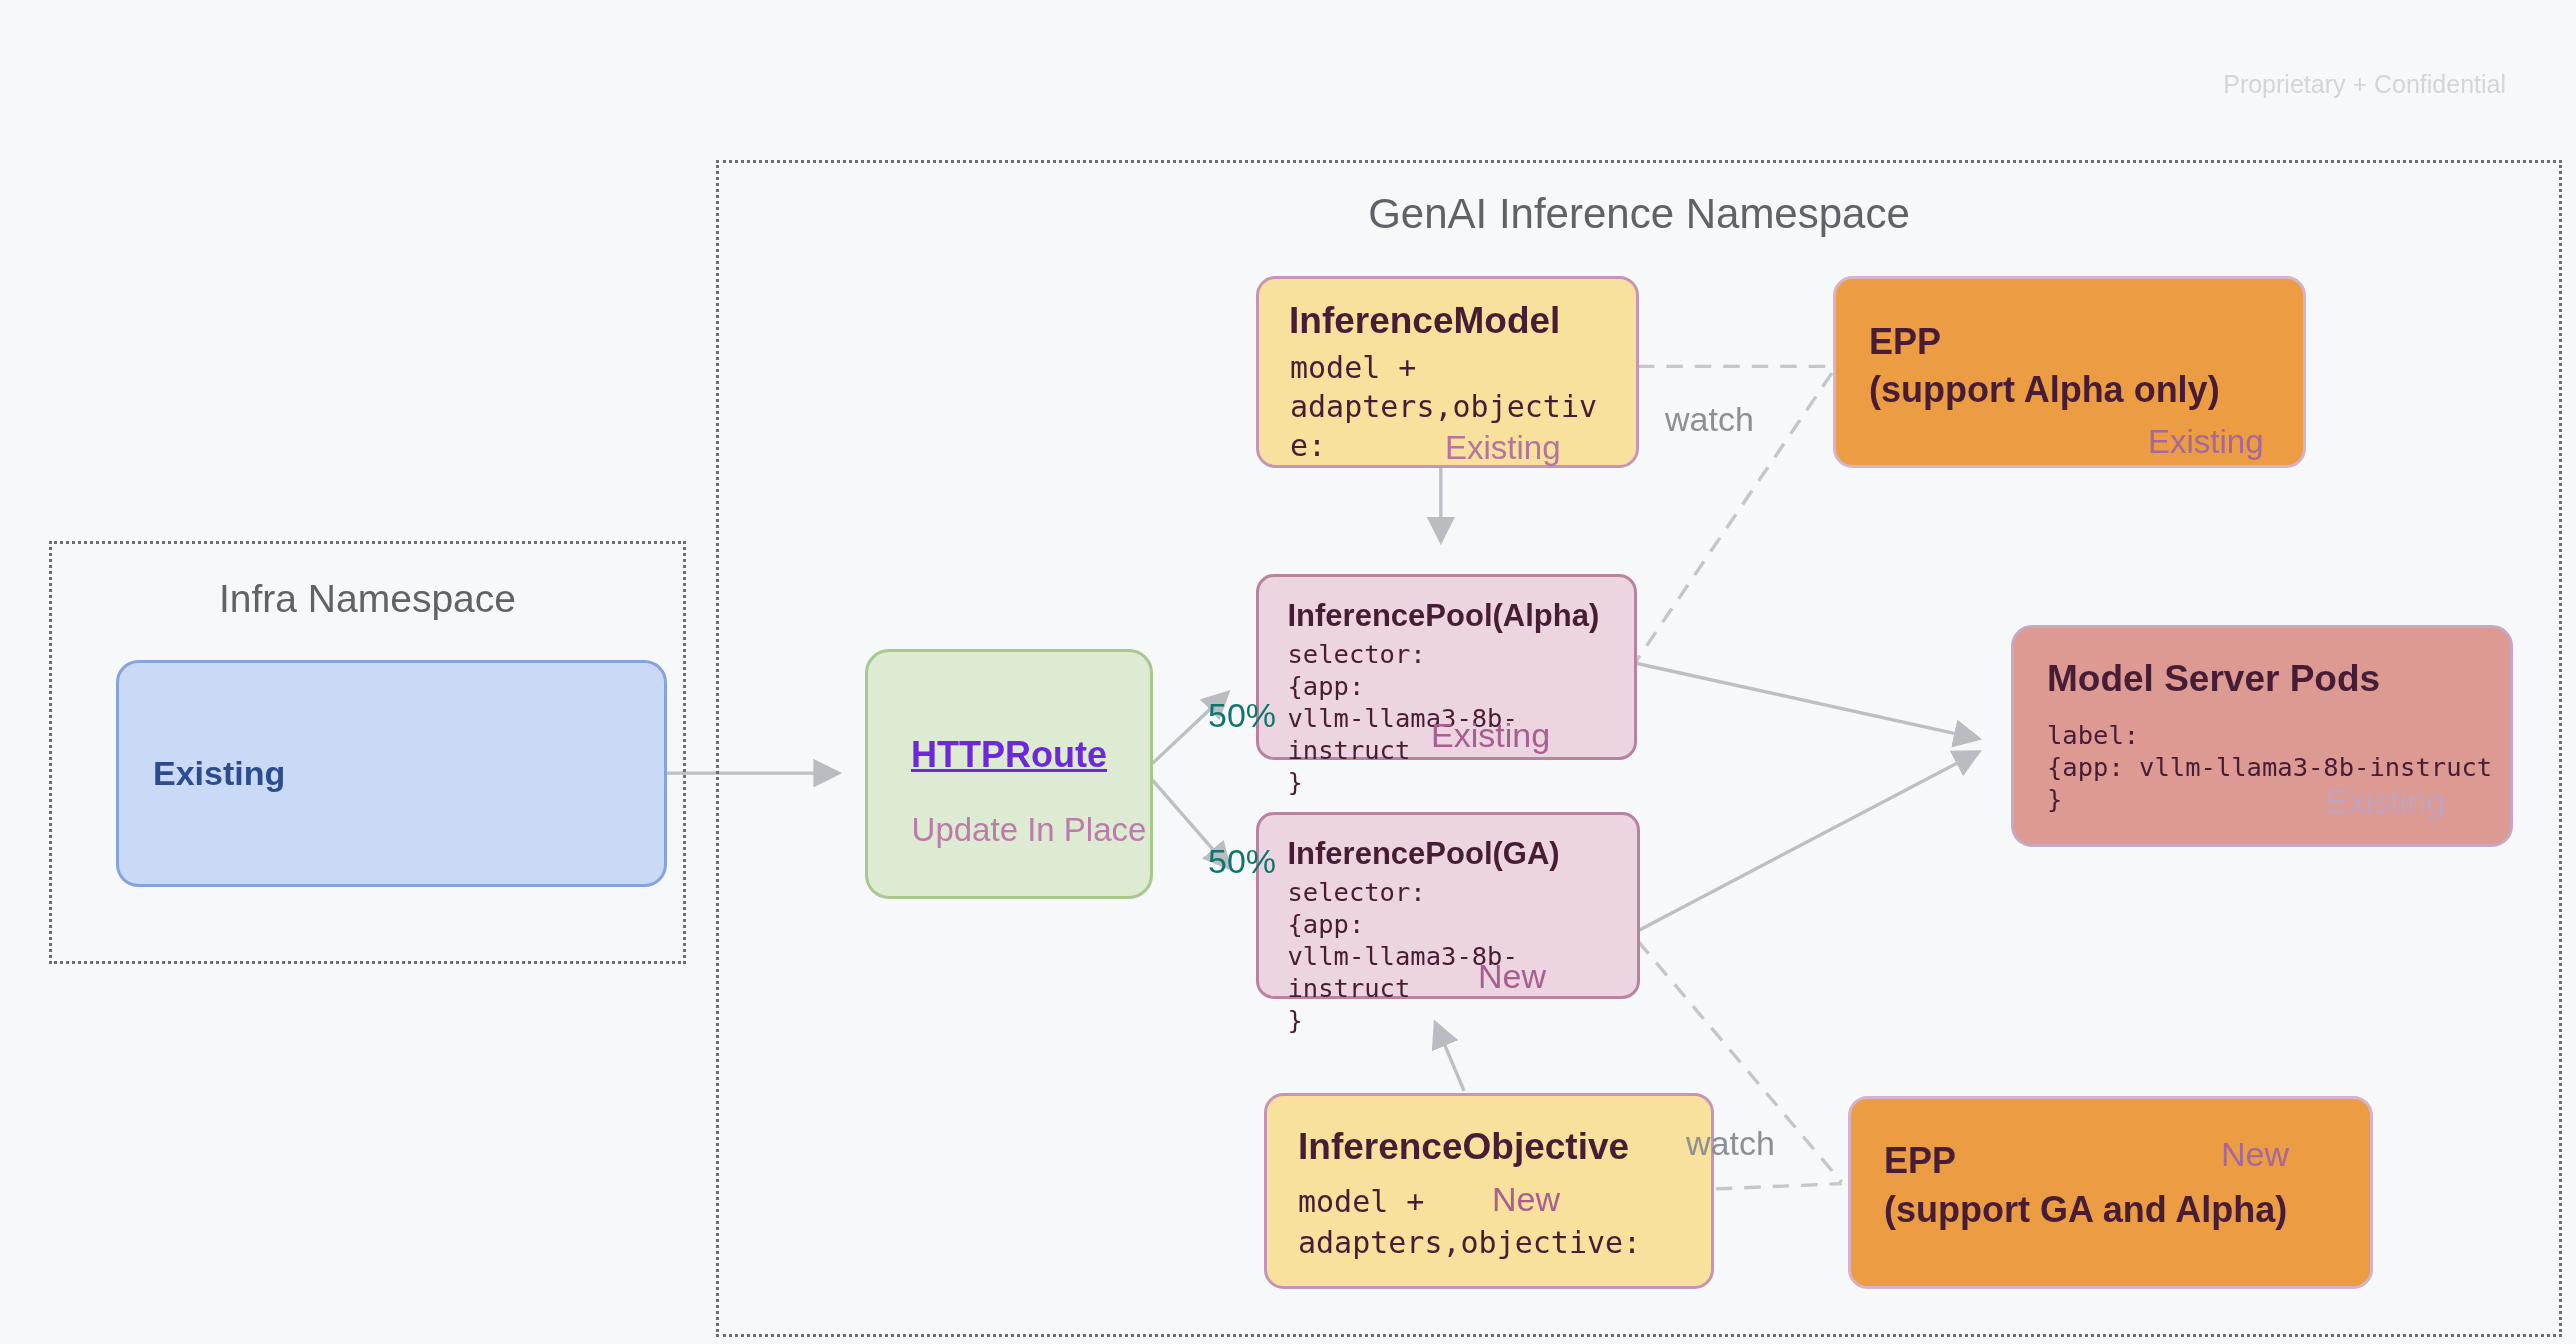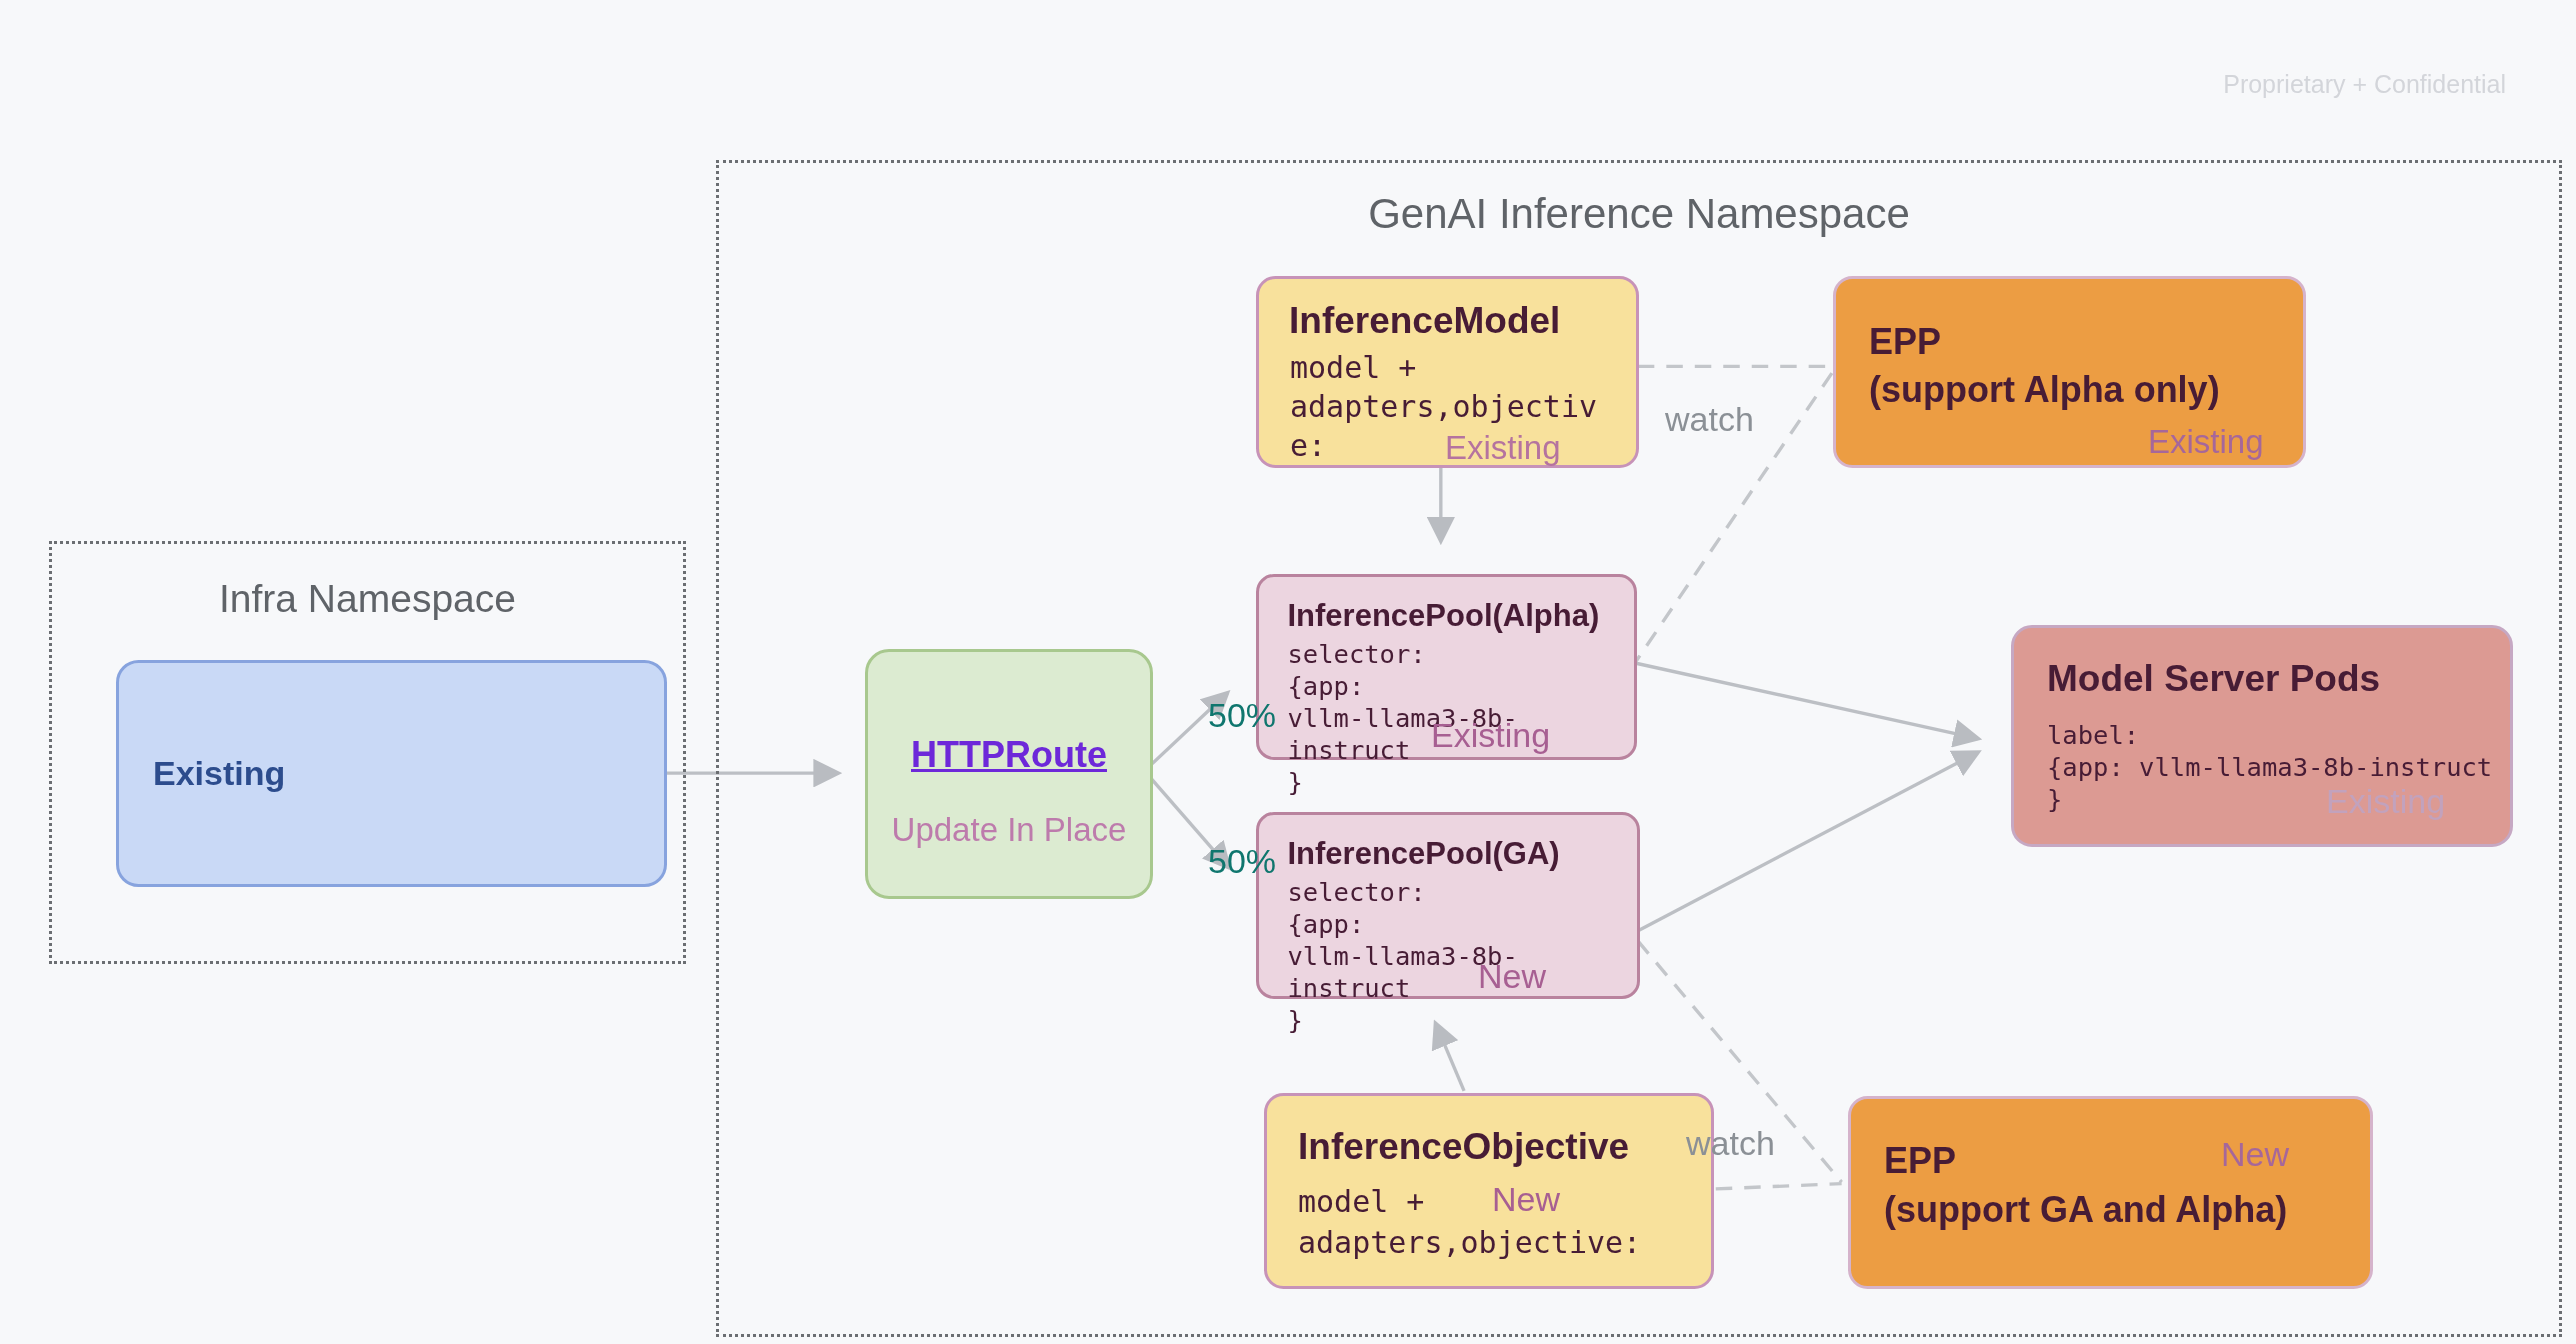--- a/index.html
+++ b/index.html
@@ -30,21 +30,21 @@
   .st-salmon{color:#c2a2bd;}
   
   .edge-label{position:absolute;color:#0f766e;margin-left:27px;}
   .watch-label{position:absolute;color:#8b9096;}
   #confidential{position:absolute;top:70px;left:2173px;width:333px;text-align:right;
     font-size:25px;color:#d3d5da;}
   svg.edges{position:absolute;left:0;top:0;z-index:1;}
   .node,.ns-box,.edge-label,.watch-label,.ns-title{z-index:2;}
   .gw-label{position:absolute;font-weight:bold;color:#2c4c8d;}
   .hr-title{position:absolute;width:100%;text-align:center;font-weight:bold;color:#6d28d9;text-decoration:underline;}
-  .hr-sub{position:absolute;width:100%;text-align:center;color:#bd7bac;}
+  .hr-sub{position:absolute;width:100%;text-align:center;color:#bd7bac;margin-left:20px;}
 </style>
 </head>
 <body>
 
 <div id="canvas">
 
   <svg class="edges" width="2576" height="1344" viewBox="0 0 3438 1794">
     <defs>
       <marker id="arrow" viewBox="0 0 10 10" refX="8.5" refY="5" markerWidth="8.5" markerHeight="8.5" orient="auto-start-reverse">
         <path d="M0,0 L10,5 L0,10 z" fill="#b9bcc1"></path>

